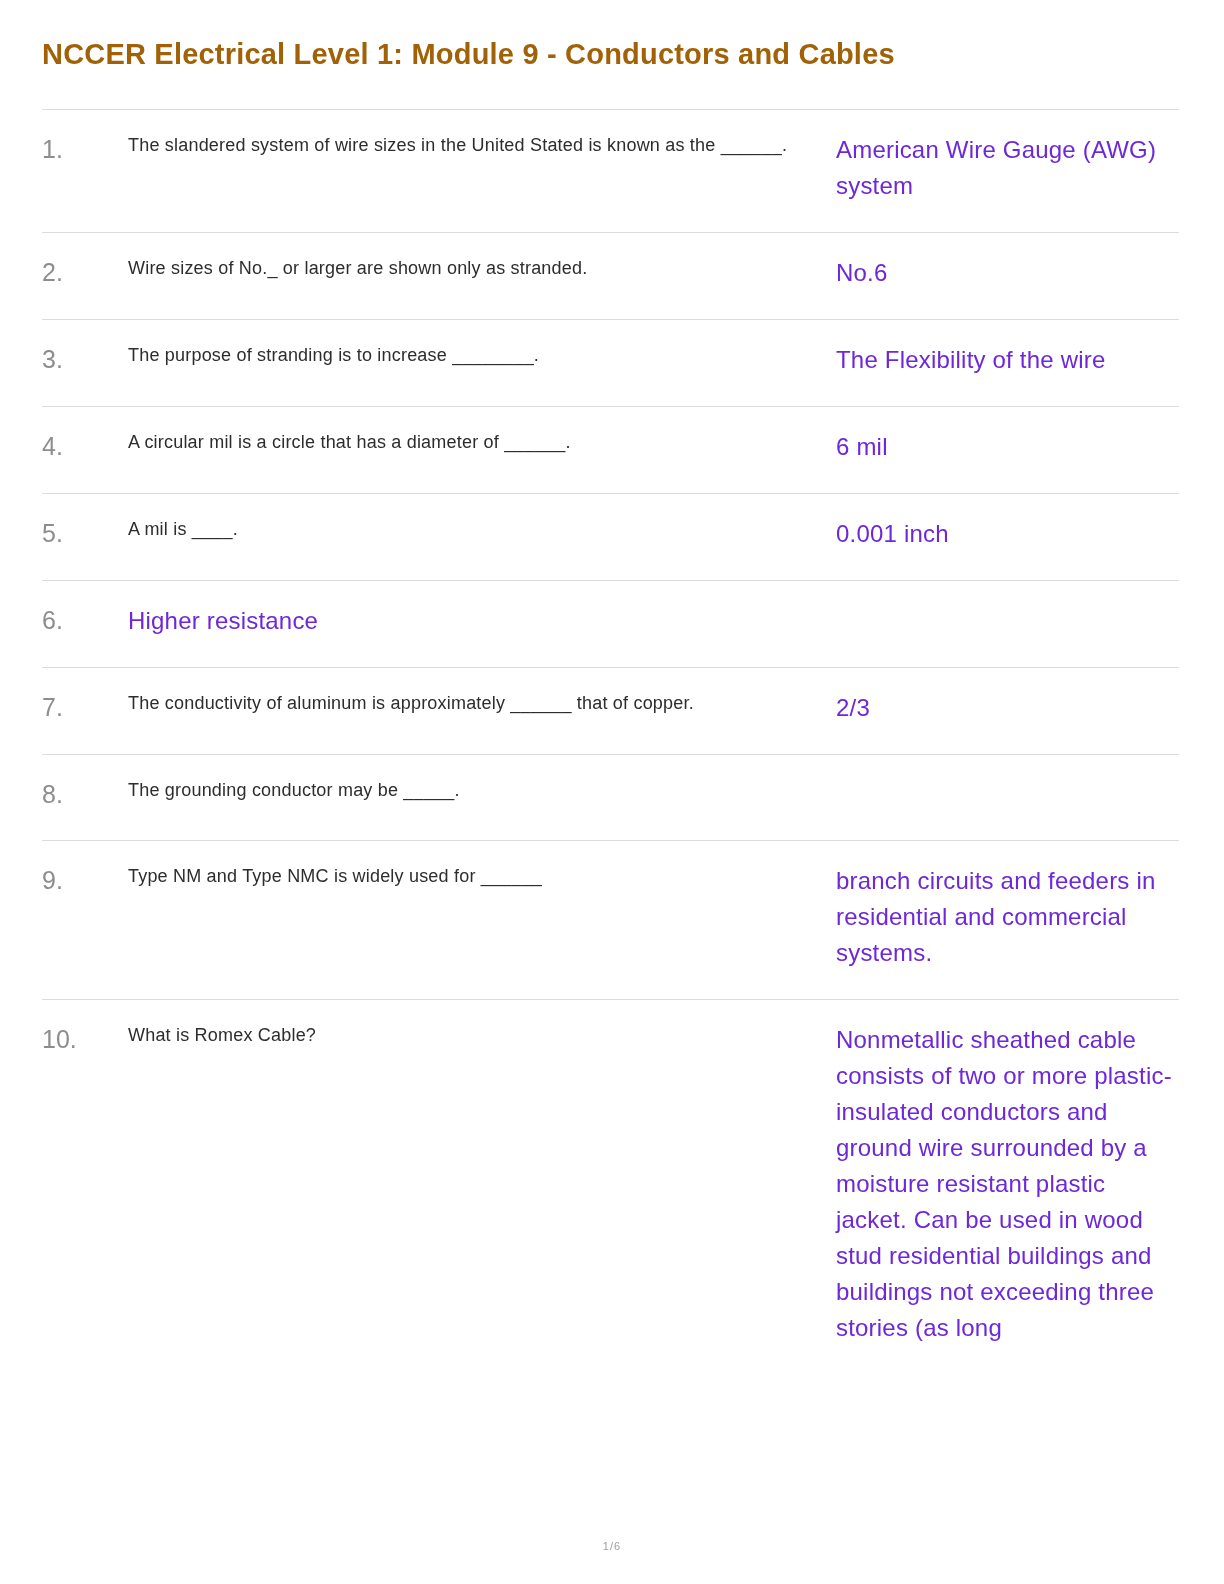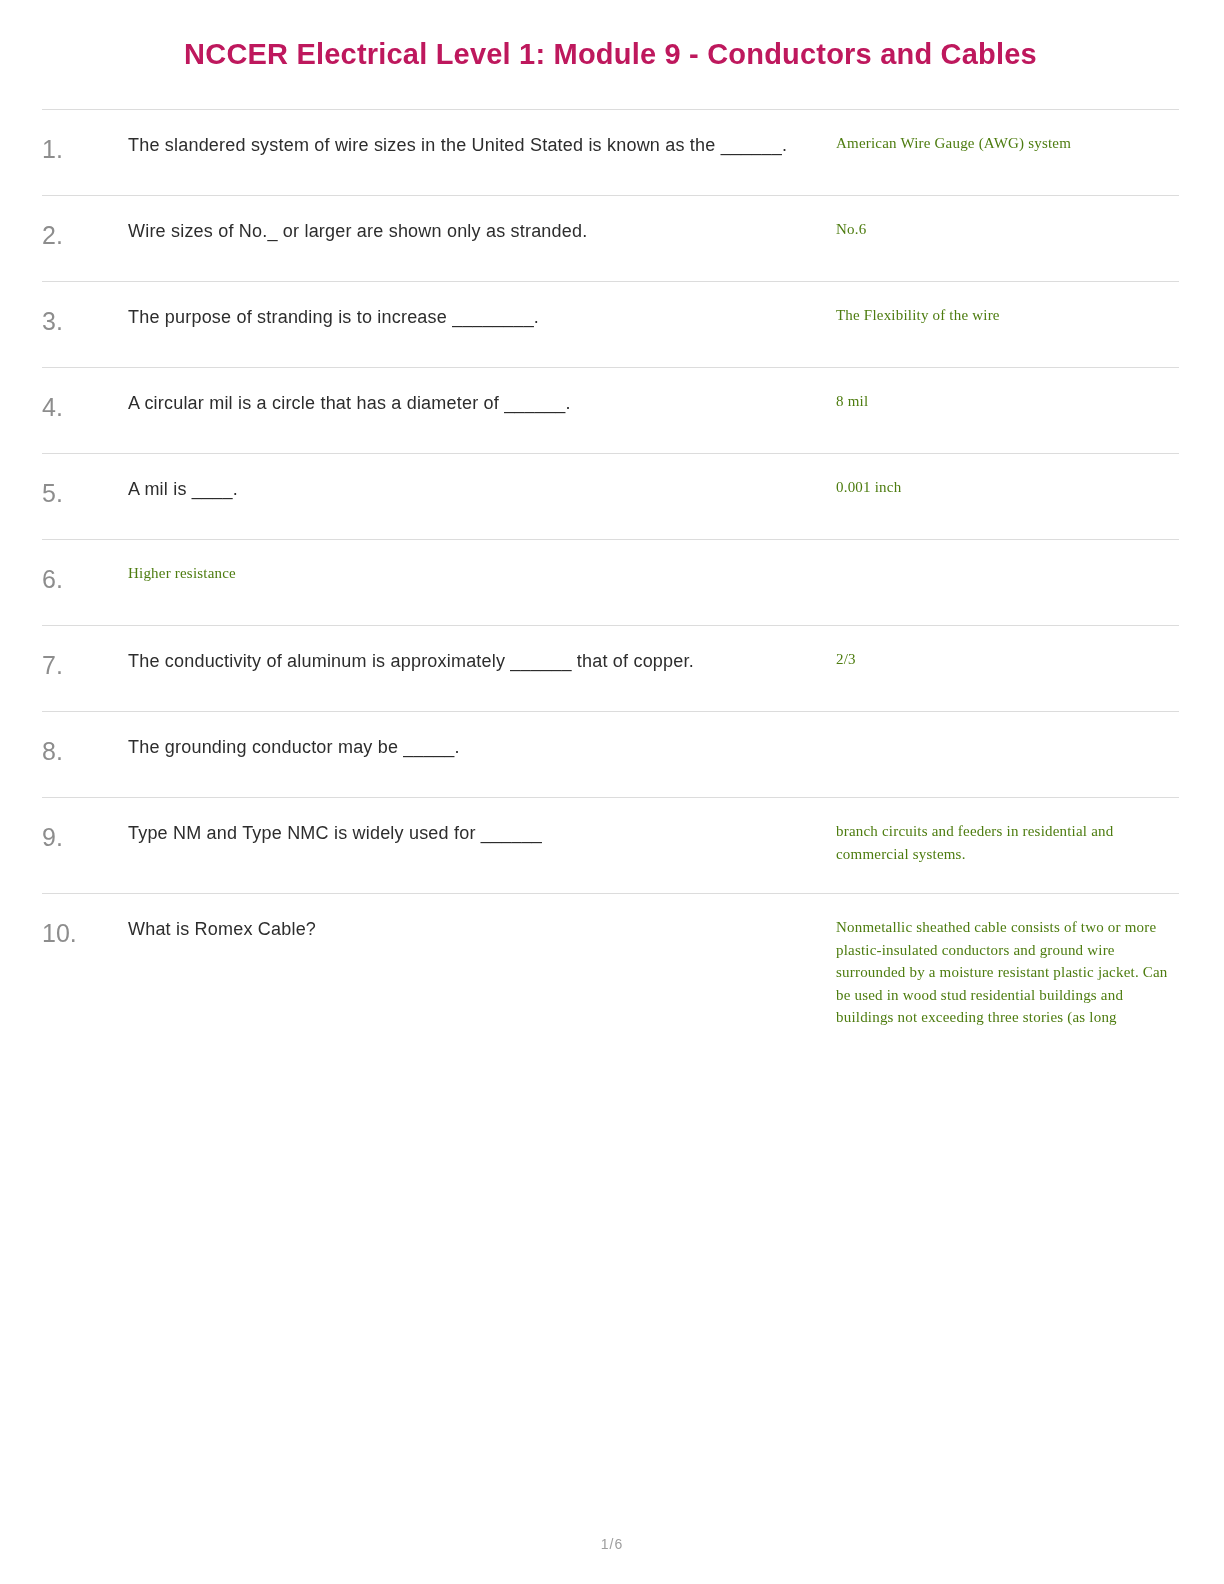--- a/index.html
+++ b/index.html
@@ -14,22 +14,21 @@
     position: relative;
     font-family: "Liberation Sans", sans-serif;
     overflow: hidden;
   }
 
   .page {
     padding: 38px 45px 0 42px;
   }
 
   h1.title {
-    text-align: center;
-    color: #be185d;
+    color: #a16207;
     font-size: 29px;
     font-weight: bold;
     letter-spacing: 0.2px;
     margin-bottom: 38px;
   }
 
   .qa-list {
     width: 100%;
   }
 
@@ -50,36 +49,35 @@
   }
 
   .q {
     color: #2d2d2d;
     font-size: 18px;
     line-height: 1.45;
     letter-spacing: 0.2px;
   }
 
   .a {
-    color: #4d7c0f;
-    font-size: 15px;
+    color: #6d28d9;
+    font-size: 24px;
     line-height: 1.5;
     font-weight: 300;
     letter-spacing: 0.2px;
-    font-family: Liberation Serif, serif;
   }
 
   .footer {
     position: absolute;
     bottom: 32px;
     left: 0;
     width: 100%;
     text-align: center;
     color: #9e9e9e;
-    font-size: 14px;
+    font-size: 11px;
     letter-spacing: 1px;
   }
 </style>
 </head>
 <body>
 
 <div class="page">
 
   <h1 class="title">NCCER Electrical Level 1: Module 9 - Conductors and Cables</h1>
 
@@ -99,21 +97,21 @@
 
     <div class="row">
       <div class="num">3.</div>
       <div class="q">The purpose of stranding is to increase ________.</div>
       <div class="a">The Flexibility of the wire</div>
     </div>
 
     <div class="row">
       <div class="num">4.</div>
       <div class="q">A circular mil is a circle that has a diameter of ______.</div>
-      <div class="a">8 mil</div>
+      <div class="a">6 mil</div>
     </div>
 
     <div class="row">
       <div class="num">5.</div>
       <div class="q">A mil is ____.</div>
       <div class="a">0.001 inch</div>
     </div>
 
     <div class="row">
       <div class="num">6.</div>

